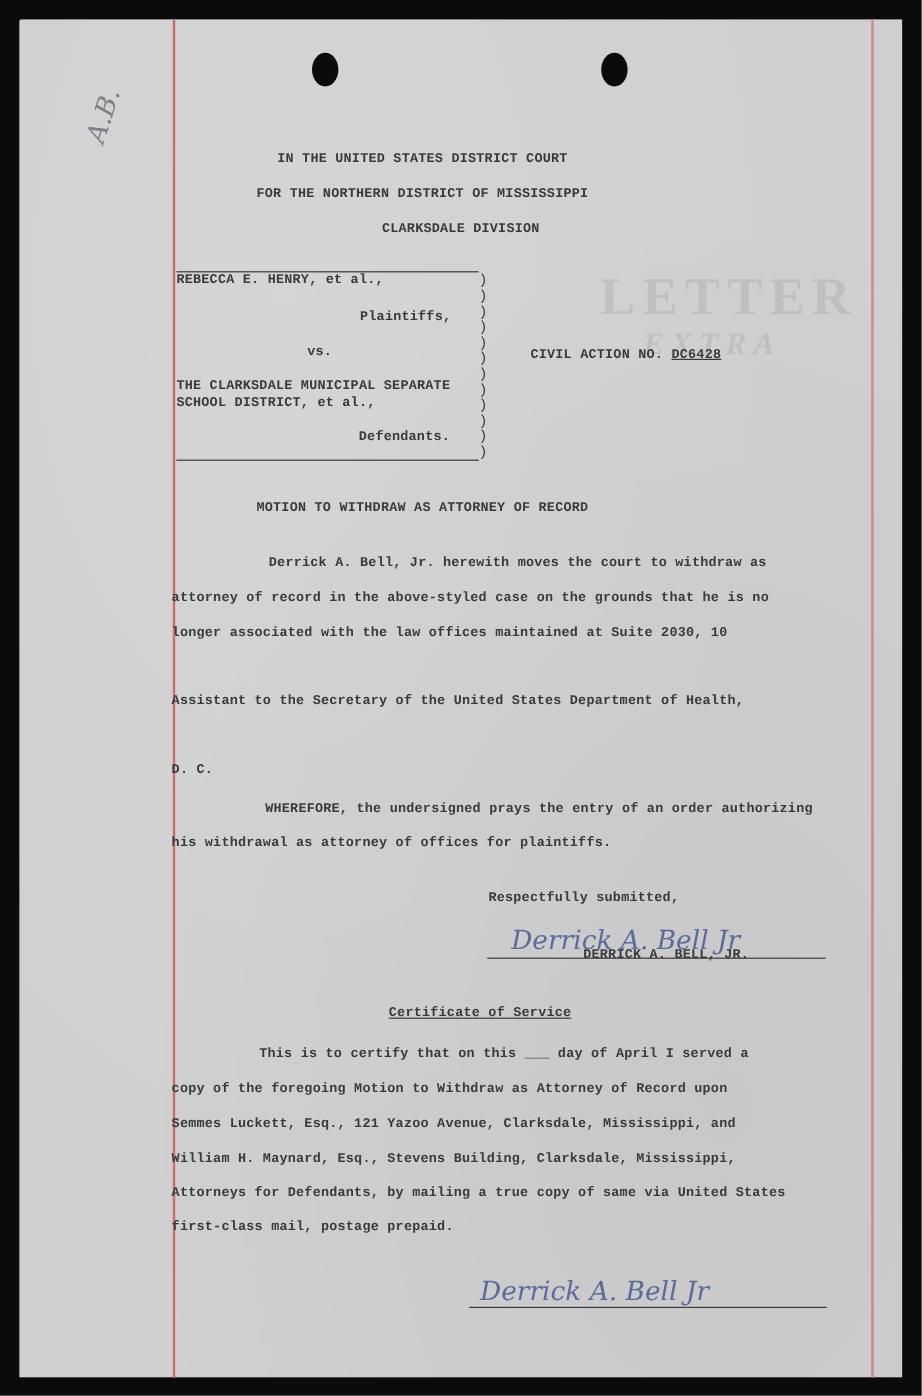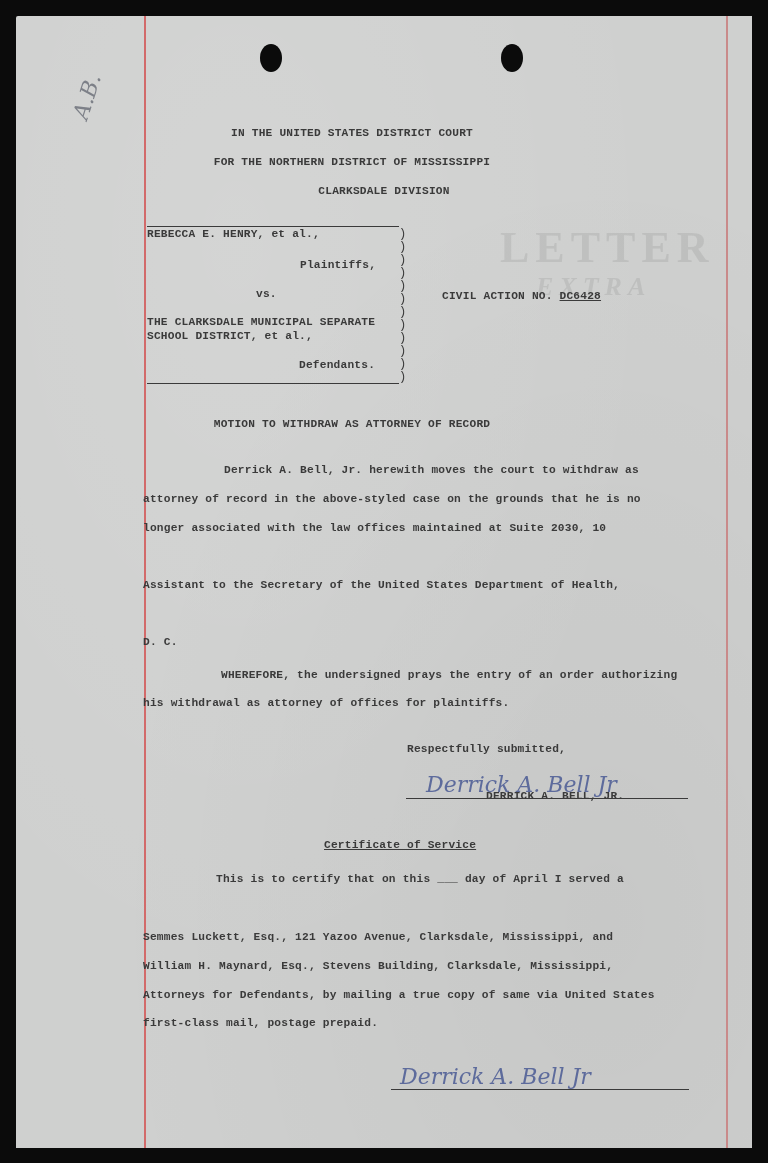--- a/index.html
+++ b/index.html
@@ -130,20 +130,21 @@
   <div class="tw" style="left:127px; top:681px;">his withdrawal as attorney of offices for plaintiffs.</div>
 
   <div class="tw" style="left:391px; top:709px;margin-top:18px;">Respectfully submitted,</div>
 
   <div class="signature" style="left:410px; top:756px; font-size:22px;">Derrick A. Bell Jr</div>
   <div class="sig-line" style="left:390px; top:782px; width:282px;"></div>
   <div class="tw" style="left:470px; top:774px;">DERRICK A. BELL, JR.</div>
 
   <div class="tw underline" style="left:308px; top:823px;">Certificate of Service</div>
   <div class="tw" style="left:200px; top:857px;">This is to certify that on this ___ day of April I served a</div>
+  <div class="tw" style="left:127px; top:886px;">copy of the foregoing Motion to Withdraw as Attorney of Record upon</div>
   <div class="tw" style="left:127px; top:915px;">Semmes Luckett, Esq., 121 Yazoo Avenue, Clarksdale, Mississippi, and</div>
   <div class="tw" style="left:127px; top:944px;">William H. Maynard, Esq., Stevens Building, Clarksdale, Mississippi,</div>
   <div class="tw" style="left:127px; top:973px;text-align:right;">Attorneys for Defendants, by mailing a true copy of same via United States</div>
   <div class="tw" style="left:127px; top:1001px;">first-class mail, postage prepaid.</div>
 
   <div class="signature" style="left:384px; top:1048px; font-size:22px;">Derrick A. Bell Jr</div>
   <div class="sig-line" style="left:375px; top:1073px; width:298px;"></div>
 
 </div>
 

